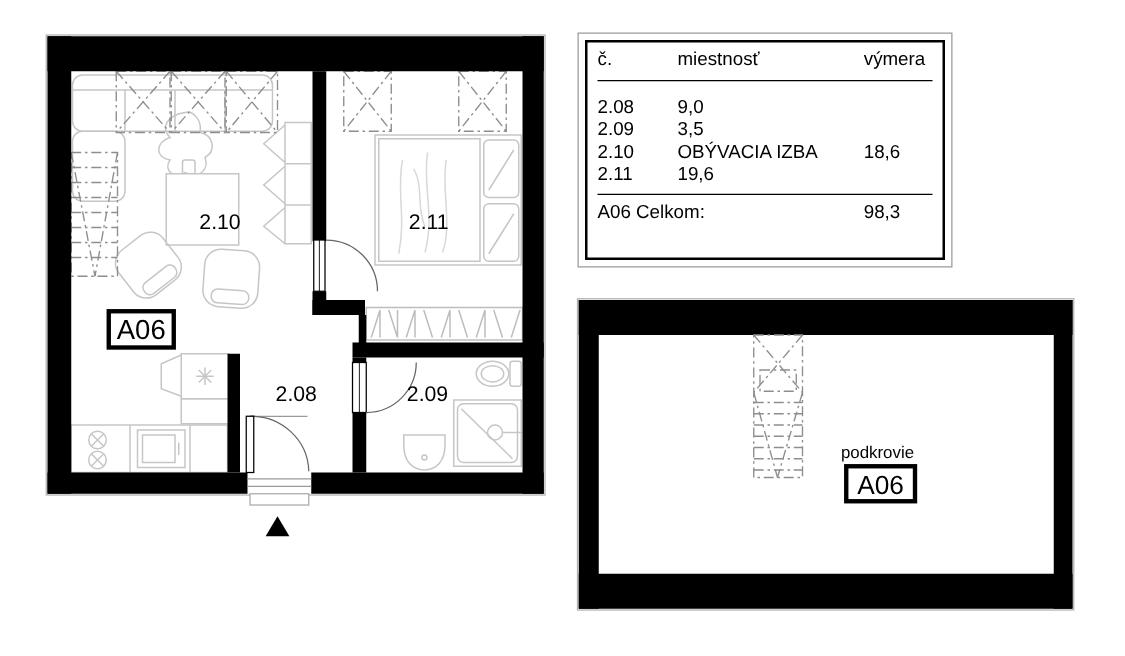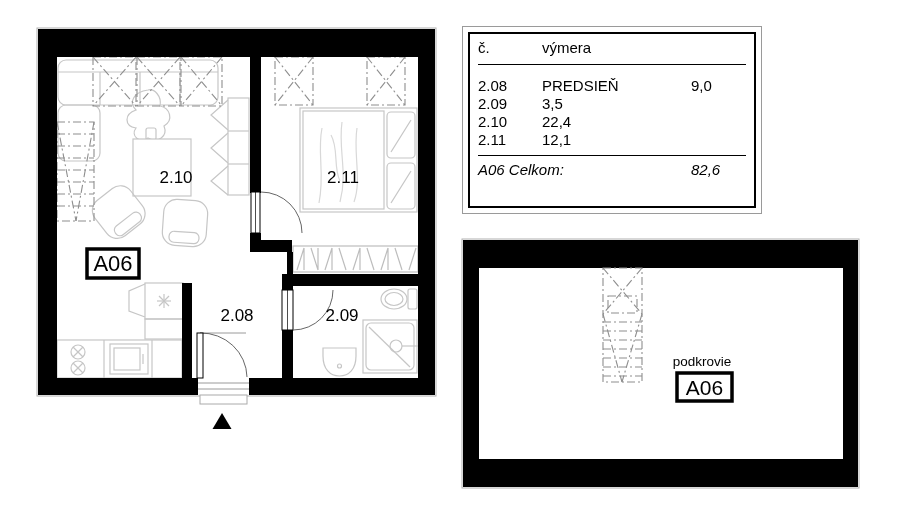--- a/index.html
+++ b/index.html
@@ -17,21 +17,21 @@
   
   .legend{position:absolute;left:462px;top:26px;width:300px;height:188px;
           border:1px solid #9a9a9a;background:#fff;box-sizing:border-box;}
   .legend-inner{position:absolute;left:5px;top:5px;right:5px;bottom:5px;
           border:2px solid #000;box-sizing:border-box;
           padding:4px 5px 0 8px;font-size:15px;line-height:18px;}
   .lg-row{display:grid;grid-template-columns:64px 1fr 58px;}
   .lg-head{line-height:20px;}
   .rule{border-top:1.5px solid #000;margin:6px 3px 0 0;}
   .lg-body{margin-top:12px;}
-  .lg-total{display:grid;grid-template-columns:1fr 58px;margin-top:4px;line-height:19px;font-style:italic;}
+  .lg-total{display:grid;grid-template-columns:1fr 58px;margin-top:4px;line-height:19px;}
 </style>
 </head>
 <body>
 
 <div class="page">
 
   <svg id="plan" width="460" height="460" viewBox="0 0 460 460">
     <rect x="37" y="28" width="399" height="368" fill="#ffffff" stroke="#b0b0b0" stroke-width="1"></rect>
 
     <g stroke="#c6c6c6" fill="none" stroke-width="1.2">
@@ -217,46 +217,47 @@
     <text class="rl" x="237" y="321" text-anchor="middle">2.08</text>
     <text class="rl" x="342" y="321" text-anchor="middle">2.09</text>
 
     <polygon points="222,413 231.5,429 212.5,429" fill="#000000"></polygon>
   </svg>
 
   <div class="legend">
     <div class="legend-inner">
       <div class="lg-row lg-head">
         <span>č.</span>
+        <span>miestnosť</span>
         <span>výmera</span>
       </div>
       <div class="rule"></div>
       <div class="lg-body">
         <div class="lg-row">
           <span>2.08</span>
-          <span>PREDSIEŇ</span>
           <span>9,0</span>
         </div>
         <div class="lg-row">
           <span>2.09</span>
           <span>3,5</span>
         </div>
         <div class="lg-row">
           <span>2.10</span>
-          <span>22,4</span>
+          <span>OBÝVACIA IZBA</span>
+          <span>18,6</span>
         </div>
         <div class="lg-row">
           <span>2.11</span>
-          <span>12,1</span>
+          <span>19,6</span>
         </div>
       </div>
       <div class="rule"></div>
       <div class="lg-total">
         <span>A06 Celkom:</span>
-        <span>82,6</span>
+        <span>98,3</span>
       </div>
     </div>
   </div>
 
   <svg id="attic" width="415" height="285" viewBox="455 230 415 285">
     <rect x="462" y="239" width="397" height="249" fill="#ffffff" stroke="#b0b0b0" stroke-width="1"></rect>
     <g fill="#000000">
       <rect x="463" y="240" width="395" height="28"></rect>
       <rect x="463" y="459" width="395" height="28"></rect>
       <rect x="463" y="240" width="16" height="247"></rect>

